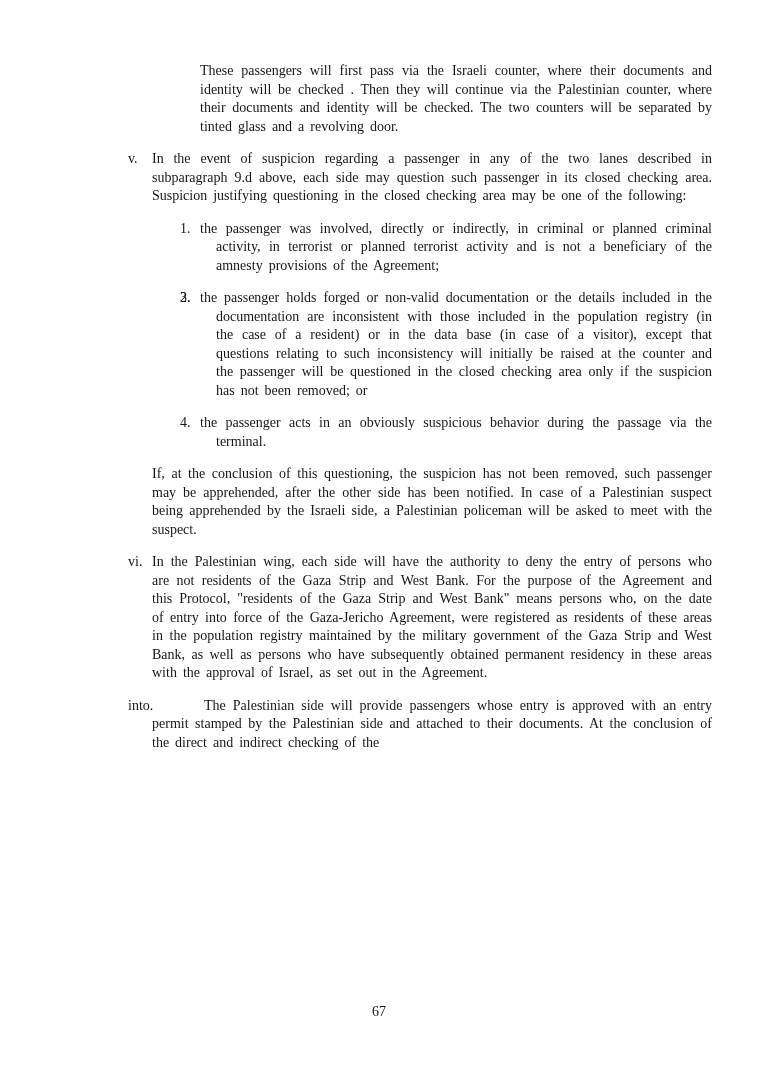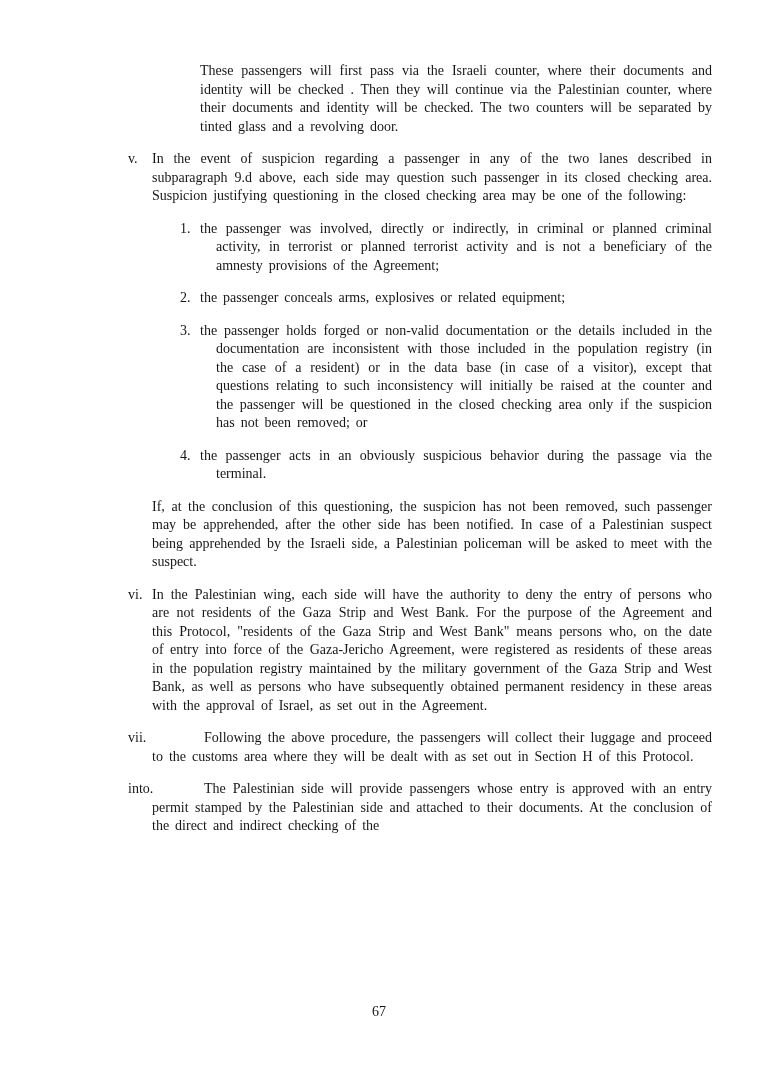--- a/index.html
+++ b/index.html
@@ -64,21 +64,20 @@
       <span>In the event of suspicion regarding a passenger in any of the two lanes described in subparagraph 9.d above, each side may question such passenger in its closed checking area. Suspicion justifying questioning in the closed checking area may be one of the following:</span>
     </div>
 
     <div class="para sub">
       <span class="marker">1.</span>
       <span>the passenger was involved, directly or indirectly, in criminal or planned criminal activity, in terrorist or planned terrorist activity and is not a beneficiary of the amnesty provisions of the Agreement;</span>
     </div>
 
     <div class="para sub">
       <span class="marker">2.</span>
-      <span>the passenger conceals arms, explosives or related equipment;</span>
     </div>
 
     <div class="para sub">
       <span class="marker">3.</span>
       <span>the passenger holds forged or non-valid documentation or the details included in the documentation are inconsistent with those included in the population registry (in the case of a resident) or in the data base (in case of a visitor), except that questions relating to such inconsistency will initially be raised at the counter and the passenger will be questioned in the closed checking area only if the suspicion has not been removed; or</span>
     </div>
 
     <div class="para sub">
       <span class="marker">4.</span>
       <span>the passenger acts in an obviously suspicious behavior during the passage via the terminal.</span>
@@ -87,24 +86,20 @@
     <p class="para body-follow">
       <span>If, at the conclusion of this questioning, the suspicion has not been removed, such passenger may be apprehended, after the other side has been notified. In case of a Palestinian suspect being apprehended by the Israeli side, a Palestinian policeman will be asked to meet with the suspect.</span>
     </p>
 
 
     <div class="para roman">
       <span class="marker">vi.</span>
       <span>In the Palestinian wing, each side will have the authority to deny the entry of persons who are not residents of the Gaza Strip and West Bank. For the purpose of the Agreement and this Protocol, "residents of the Gaza Strip and West Bank" means persons who, on the date of entry into force of the Gaza-Jericho Agreement, were registered as residents of these areas in the population registry maintained by the military government of the Gaza Strip and West Bank, as well as persons who have subsequently obtained permanent residency in these areas with the approval of Israel, as set out in the Agreement.</span>
     </div>
 
-    <div class="para roman-indent">
-      <span class="marker">vii.</span>
-      <span>Following the above procedure, the passengers will collect their luggage and proceed to the customs area where they will be dealt with as set out in Section H of this Protocol.</span>
-    </div>
 
     <div class="para roman-indent">
       <span class="marker">into.</span>
       <span>The Palestinian side will provide passengers whose entry is approved with an entry permit stamped by the Palestinian side and attached to their documents. At the conclusion of the direct and indirect checking of the</span>
     </div>
 
   </div>
 
   <div class="page-number">67</div>
 </div>

